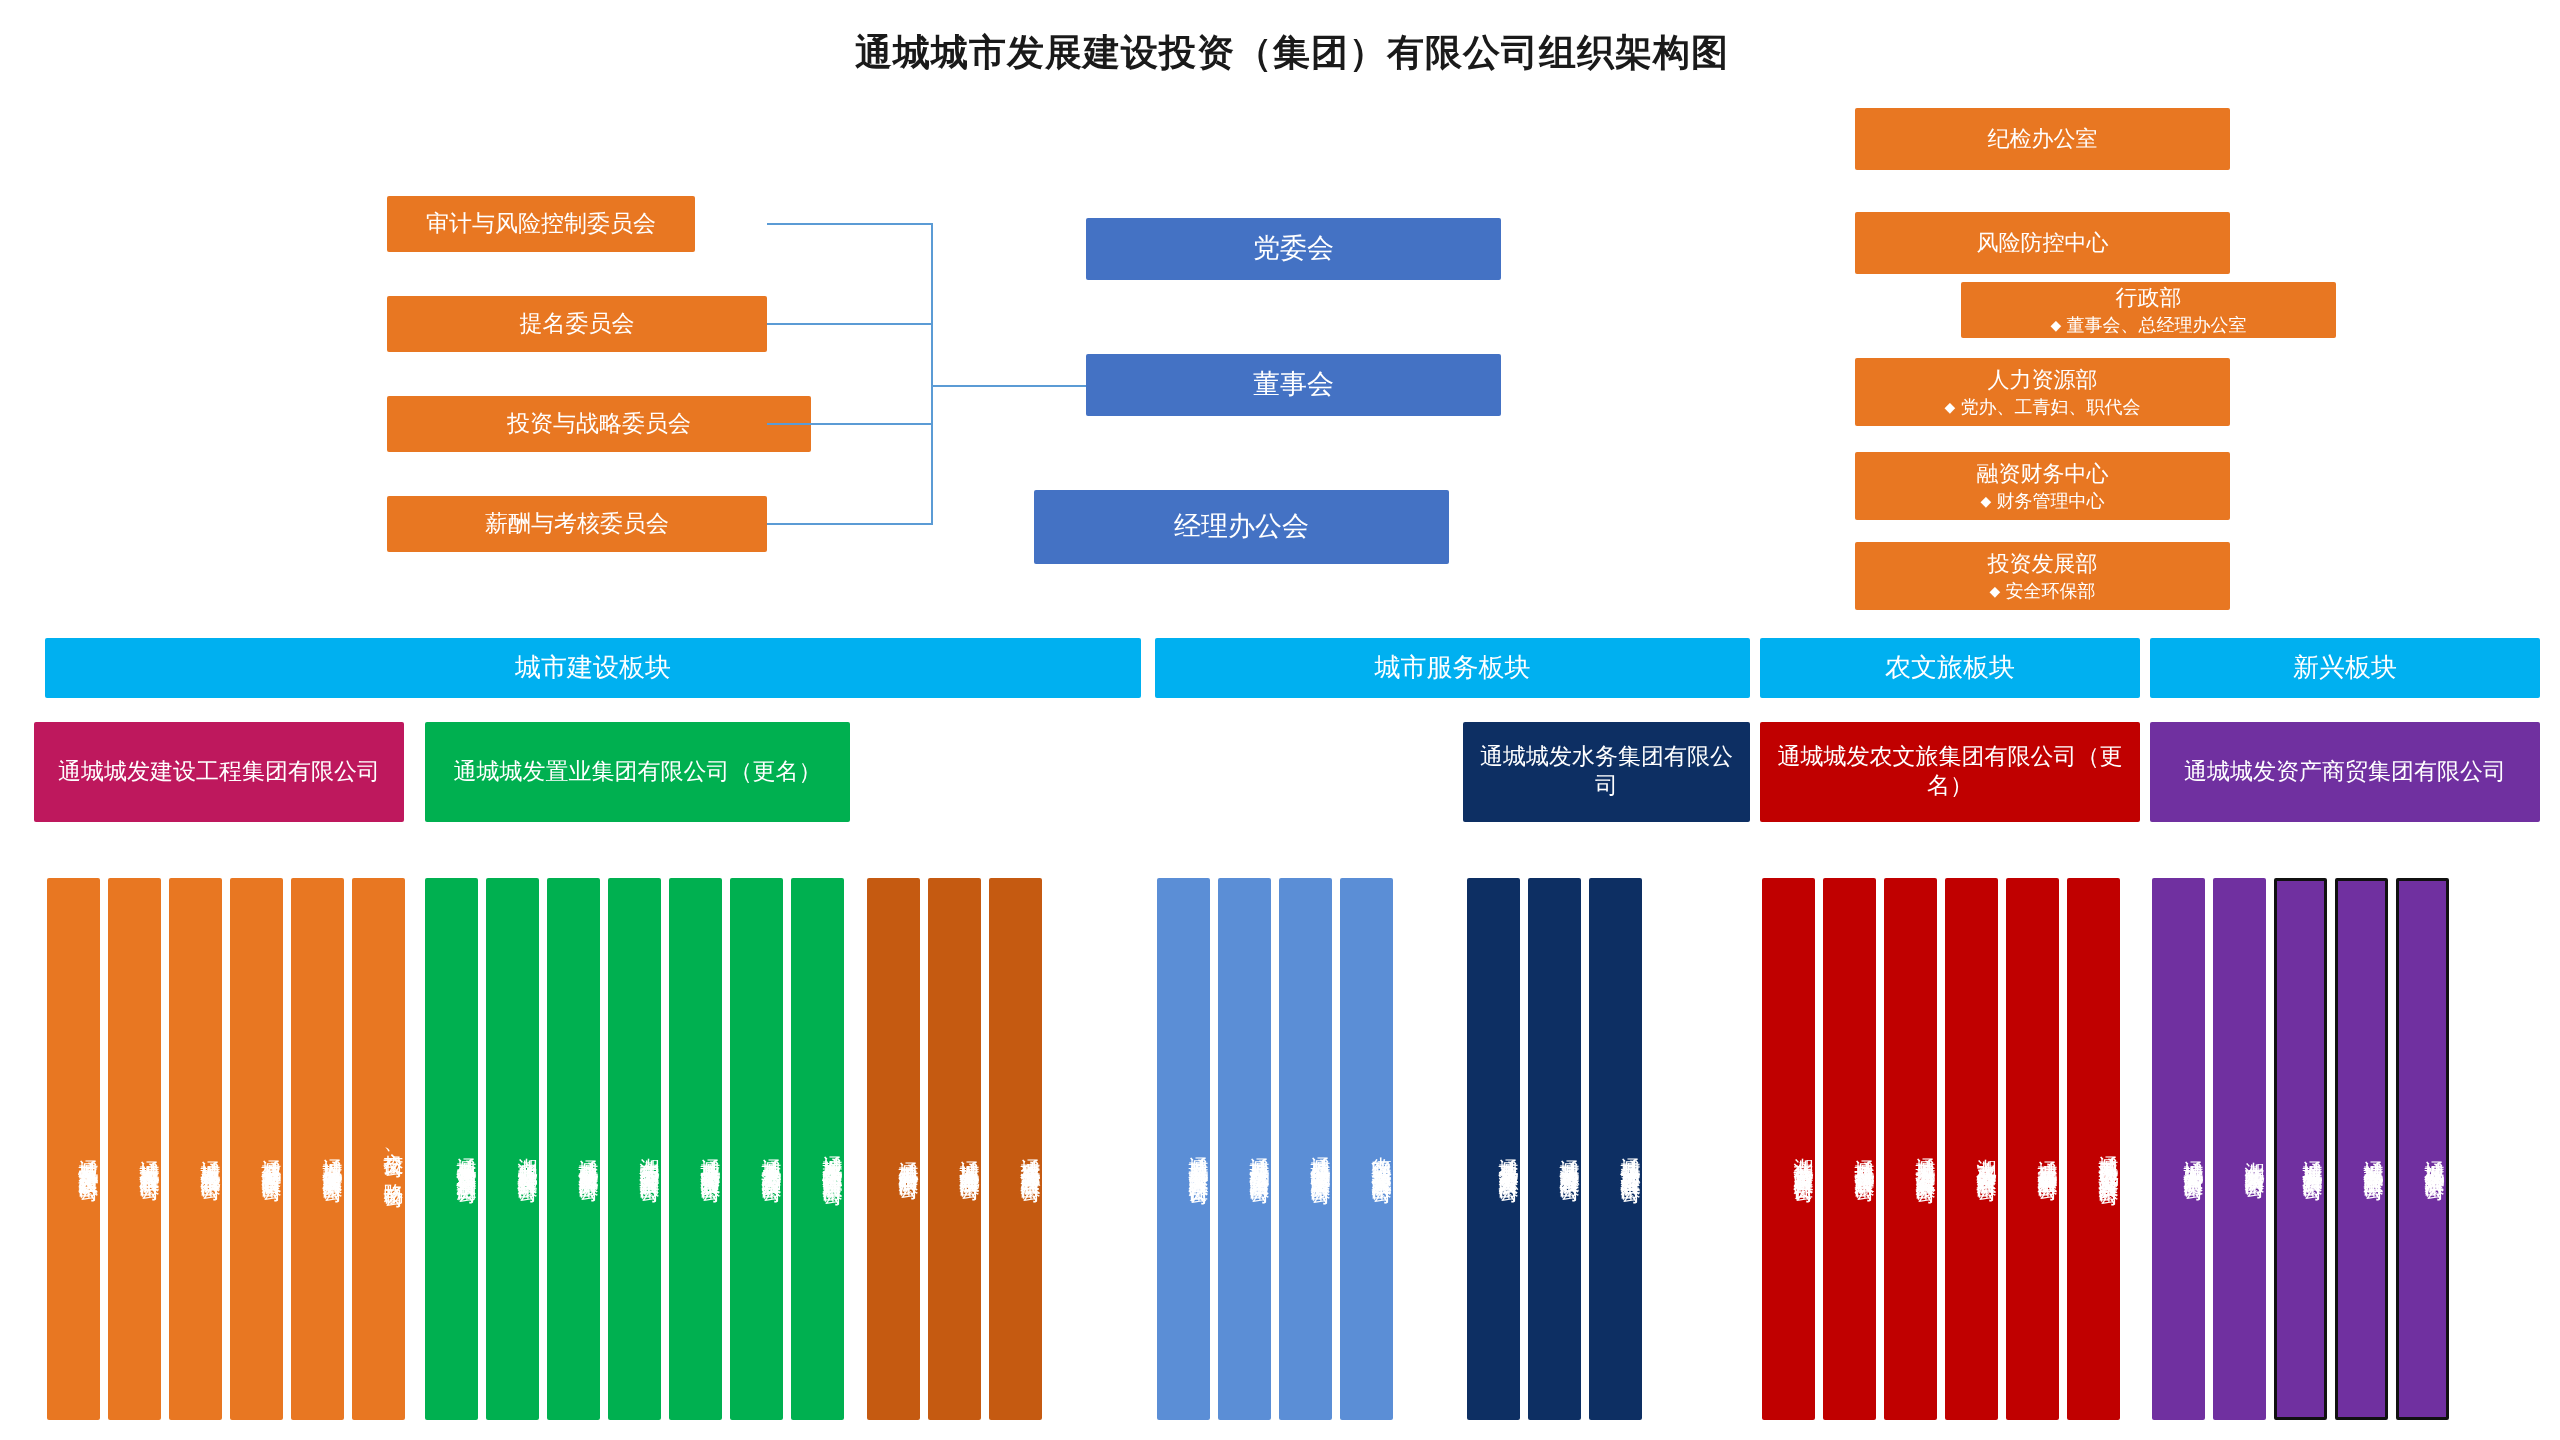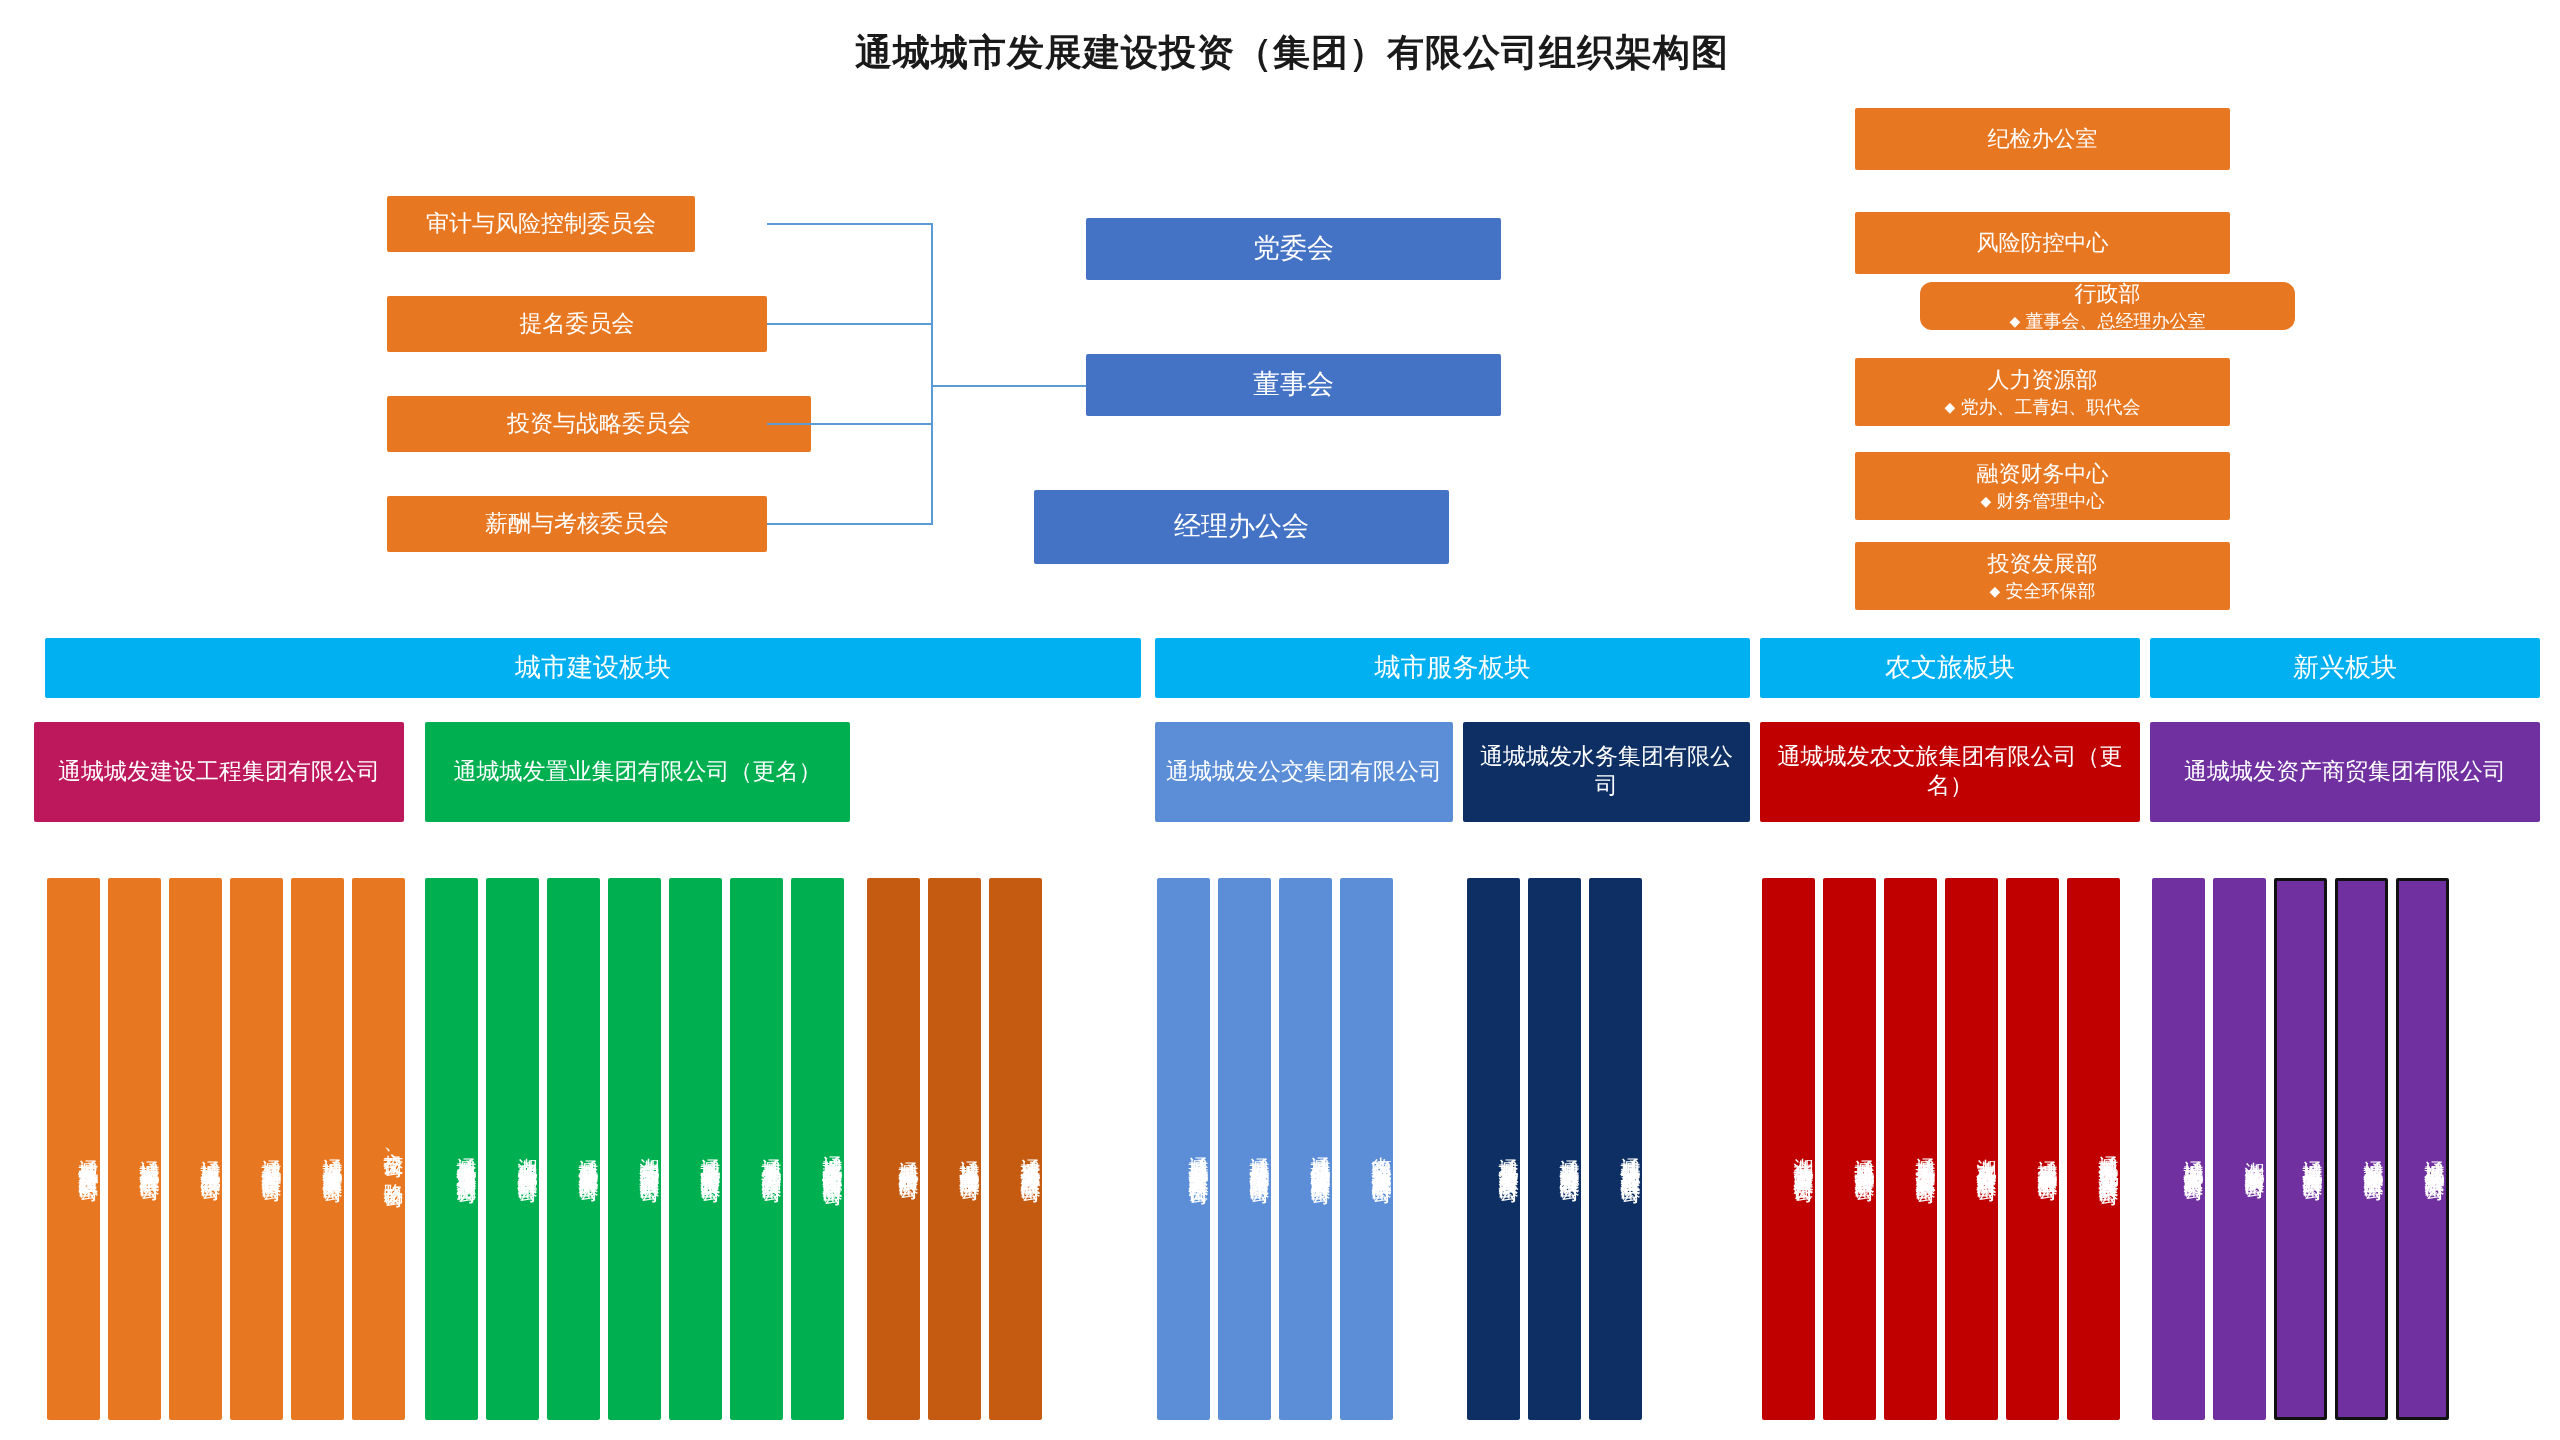--- a/index.html
+++ b/index.html
@@ -124,21 +124,21 @@
   <div class="box gov" style="left:1074px; top:218px; width:415px; height:62px;">党委会</div>
   <div class="box gov" style="left:1074px; top:354px; width:415px; height:62px;">董事会</div>
   <div class="box gov" style="left:1022px; top:490px; width:415px; height:74px;">经理办公会</div>
 
   <div class="box dept" style="left:1843px; top:108px; width:375px; height:62px;">
     <div>纪检办公室</div>
   </div>
   <div class="box dept" style="left:1843px; top:212px; width:375px; height:62px;">
     <div>风险防控中心</div>
   </div>
-  <div class="box dept" style="left:1908px; top:282px; width:375px; height:48px;border-radius:12px;">
+  <div class="box dept" style="left:1949px; top:282px; width:375px; height:56px;">
     <div>行政部</div>
     <div class="sub"><span class="dia">◆</span><span>董事会、总经理办公室</span></div>
   </div>
   <div class="box dept" style="left:1843px; top:358px; width:375px; height:68px;">
     <div>人力资源部</div>
     <div class="sub"><span class="dia">◆</span><span>党办、工青妇、职代会</span></div>
   </div>
   <div class="box dept" style="left:1843px; top:452px; width:375px; height:68px;">
     <div>融资财务中心</div>
     <div class="sub"><span class="dia">◆</span><span>财务管理中心</span></div>
@@ -148,21 +148,20 @@
     <div class="sub"><span class="dia">◆</span><span>安全环保部</span></div>
   </div>
 
   <div class="box sector" style="left:33px; top:638px; width:1096px; height:60px;">城市建设板块</div>
   <div class="box sector" style="left:1143px; top:638px; width:595px; height:60px;">城市服务板块</div>
   <div class="box sector" style="left:1748px; top:638px; width:380px; height:60px;">农文旅板块</div>
   <div class="box sector" style="left:2138px; top:638px; width:390px; height:60px;">新兴板块</div>
 
   <div class="box company" style="left:22px; top:722px; width:370px; height:100px; background:#be185d;">通城城发建设工程集团有限公司</div>
   <div class="box company" style="left:413px; top:722px; width:425px; height:100px; background:#00b050;">通城城发置业集团有限公司（更名）</div>
-  <div class="box company" style="left:1143px; top:722px; width:298px; height:100px; background:#5b8ed6;">通城城发公交集团有限公司</div>
   <div class="box company" style="left:1451px; top:722px; width:287px; height:100px; background:#0d2f63;">通城城发水务集团有限公司</div>
   <div class="box company" style="left:1748px; top:722px; width:380px; height:100px; background:#c00000;">通城城发农文旅集团有限公司（更名）</div>
   <div class="box company" style="left:2138px; top:722px; width:390px; height:100px; background:#7030a0;">通城城发资产商贸集团有限公司</div>
 
   <div id="subs">
       <div class="box sub-v" style="left: 35px; top: 878px; width: 53px; height: 542px; background: rgb(232, 119, 34);">
         <span>通城县恒丰路桥建设有限公司</span>
       </div>
       <div class="box sub-v" style="left: 96px; top: 878px; width: 53px; height: 542px; background: rgb(232, 119, 34);">
         <span>通城城发市政工程有限公司</span>

